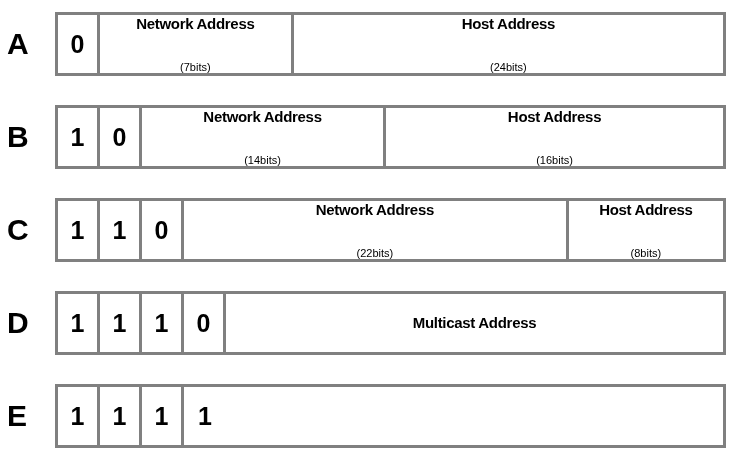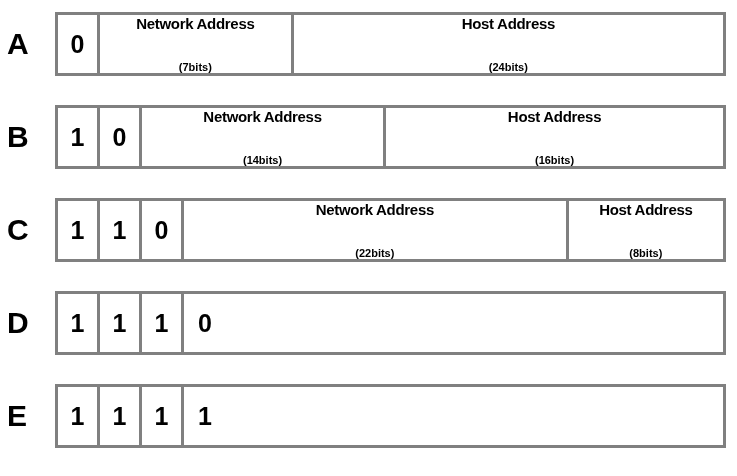--- a/index.html
+++ b/index.html
@@ -53,21 +53,21 @@
   .seg { padding: 2px 12px; }
   .seg-name {
     font-size: 15px;
     font-weight: bold;
     letter-spacing: -0.3px;
     line-height: 18px;
     white-space: nowrap;
   }
   .seg-size {
     font-size: 11px;
-    font-weight: bold;
+    font-weight: normal;
     line-height: 13px;
     white-space: nowrap;
     margin-top: 28px;
   }
 </style>
 </head>
 <body>
 
 <div class="canvas">
 
@@ -119,20 +119,23 @@
     </div>
   </div>
 
   <div class="row">
     <div class="row-label">D</div>
     <div class="box">
       <div class="cell bit">1</div>
       <div class="cell bit">1</div>
       <div class="cell bit">1</div>
       <div class="cell bit">0</div>
+      <div class="cell seg" style="flex:501 1 0px">
+        <div class="seg-name">Multicast Address</div>
+      </div>
     </div>
   </div>
 
   <div class="row">
     <div class="row-label">E</div>
     <div class="box">
       <div class="cell bit">1</div>
       <div class="cell bit">1</div>
       <div class="cell bit">1</div>
       <div class="cell bit">1</div>

